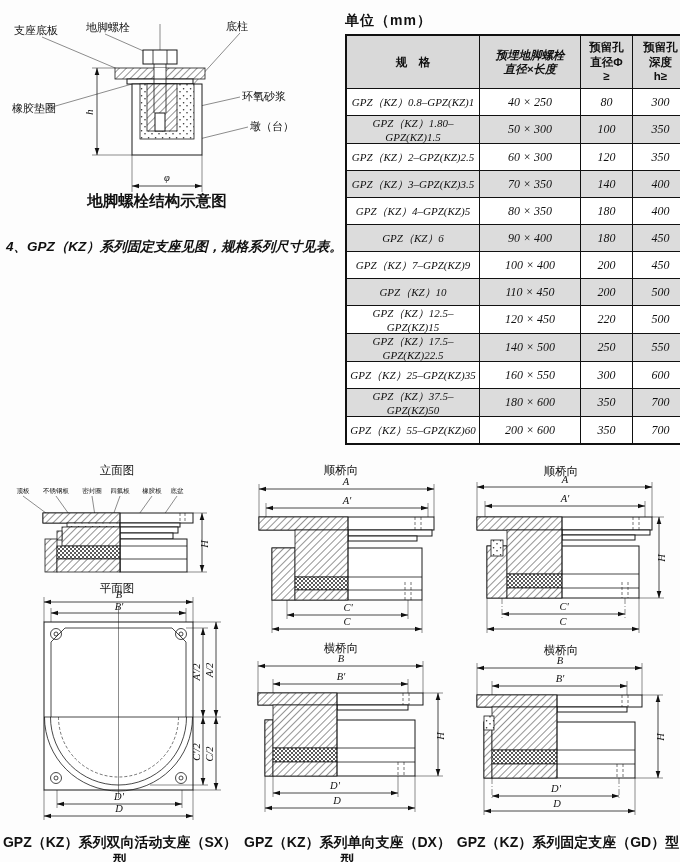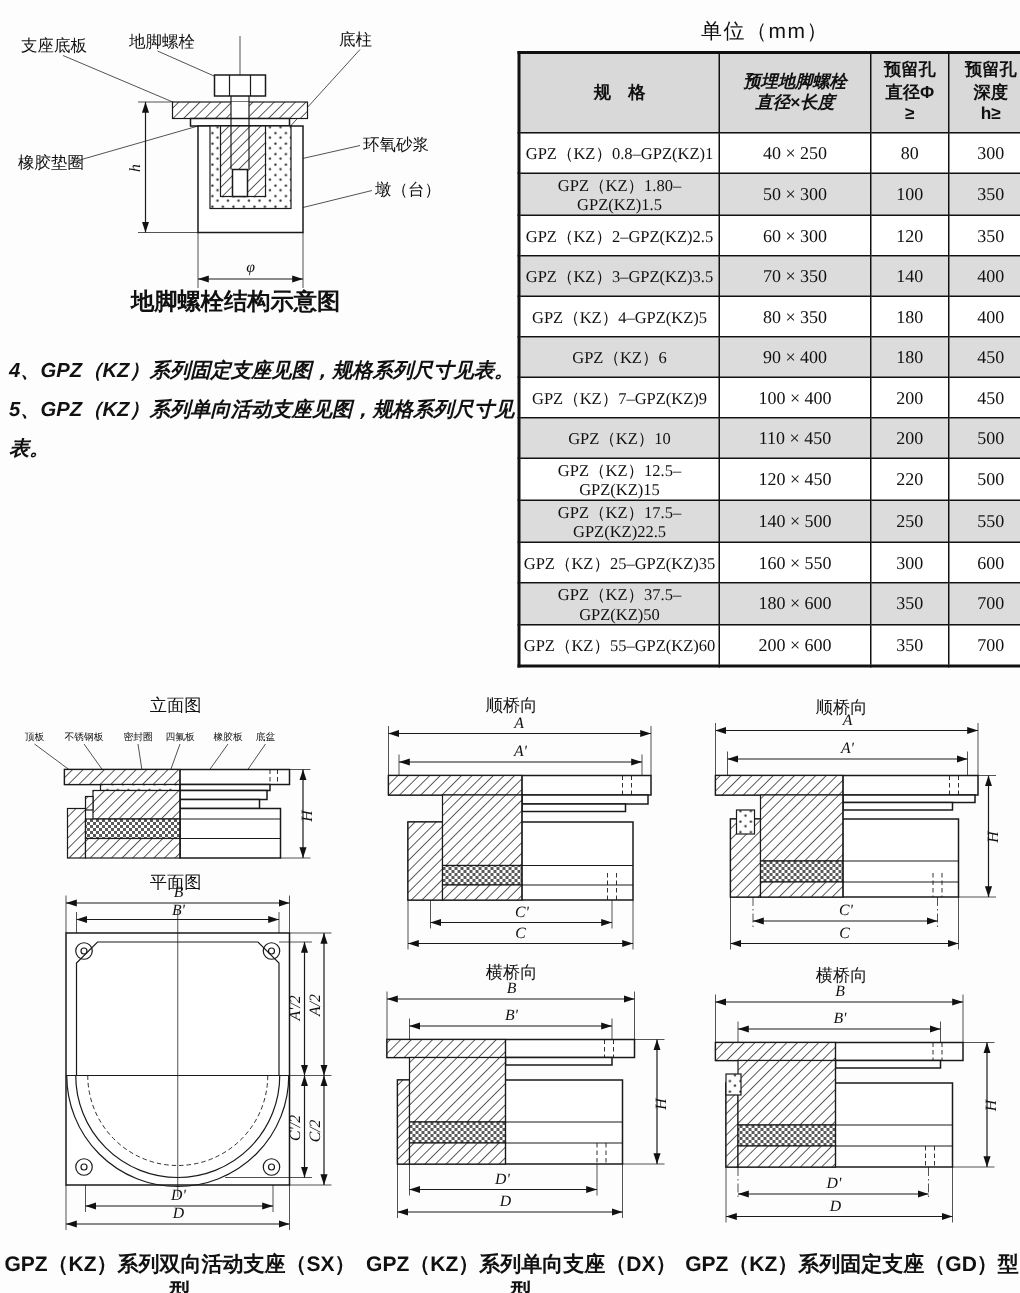--- a/index.html
+++ b/index.html
@@ -1,29 +1,29 @@
 <!DOCTYPE html>
 <html><head>
 <meta charset="utf-8">
 <style>
   html,body{margin:0;padding:0;}
   body{width:680px;height:862px;background:#fdfdfd;position:relative;overflow:hidden;
        font-family:"Liberation Sans",sans-serif;color:#111;}
   .abs{position:absolute;}
 
   
-  .unit-label{left:345px;top:12px;width:330px;text-align:center;font-weight:normal;
+  .unit-label{left:345px;top:12px;width:330px;text-align:left;font-weight:bold;
               font-size:14px;letter-spacing:1px;}
   table.spec{left:345px;top:34px;position:absolute;border-collapse:collapse;
              border:2px solid #111;background:#fff;table-layout:fixed;width:332px;}
   table.spec th,table.spec td{border:1px solid #111;text-align:center;vertical-align:middle;
              padding:0 1px;white-space:pre-line;}
   table.spec thead th{height:52px;font-size:11.5px;font-weight:bold;line-height:1.25;
              background:#d9d9d9;}
-  table.spec tbody td{height:26px;font-family:"Liberation Serif",serif;font-size:12px;}
+  table.spec tbody td{height:26px;font-family:"Liberation Serif",serif;font-size:12px;font-style:italic;}
   table.spec tbody td.spec-cell{font-size:11px;}
   table.spec tbody tr:nth-child(even){background:#dcdcdc;}
   .w-spec{width:130px;} .w-bolt{width:98px;font-style:italic;} .w-dia{width:49px;} .w-dep{width:53px;}
 
   
   .notes{left:6px;top:234px;width:360px;font-family:Liberation Sans, sans-serif;
          font-style:italic;font-weight:bold;font-size:13.5px;line-height:26px;}
 
   
   .cap{font-weight:bold;font-size:14px;text-align:center;top:834px;}
@@ -213,21 +213,20 @@
         <td class="spec-cell">GPZ（KZ）55–GPZ(KZ)60</td>
         <td>200 × 600</td>
         <td>350</td>
         <td>700</td>
       </tr>
   </tbody>
 </table>
 
 <div class="abs notes">
   <div>4、GPZ（KZ）系列固定支座见图，规格系列尺寸见表。</div>
-  <div>5、GPZ（KZ）系列单向活动支座见图，规格系列尺寸见表。</div>
 </div>
 
 <svg class="abs" style="left:0;top:462px" width="235" height="120" viewBox="0 0 235 120">
   <text class="cjkt mid" x="117" y="12">立面图</text>
   <text class="tiny mid" x="23" y="31">顶板</text>
   <text class="tiny mid" x="56" y="31">不锈钢板</text>
   <text class="tiny mid" x="92" y="31">密封圈</text>
   <text class="tiny mid" x="120" y="31">四氟板</text>
   <text class="tiny mid" x="152" y="31">橡胶板</text>
   <text class="tiny mid" x="177" y="31">底盆</text>

